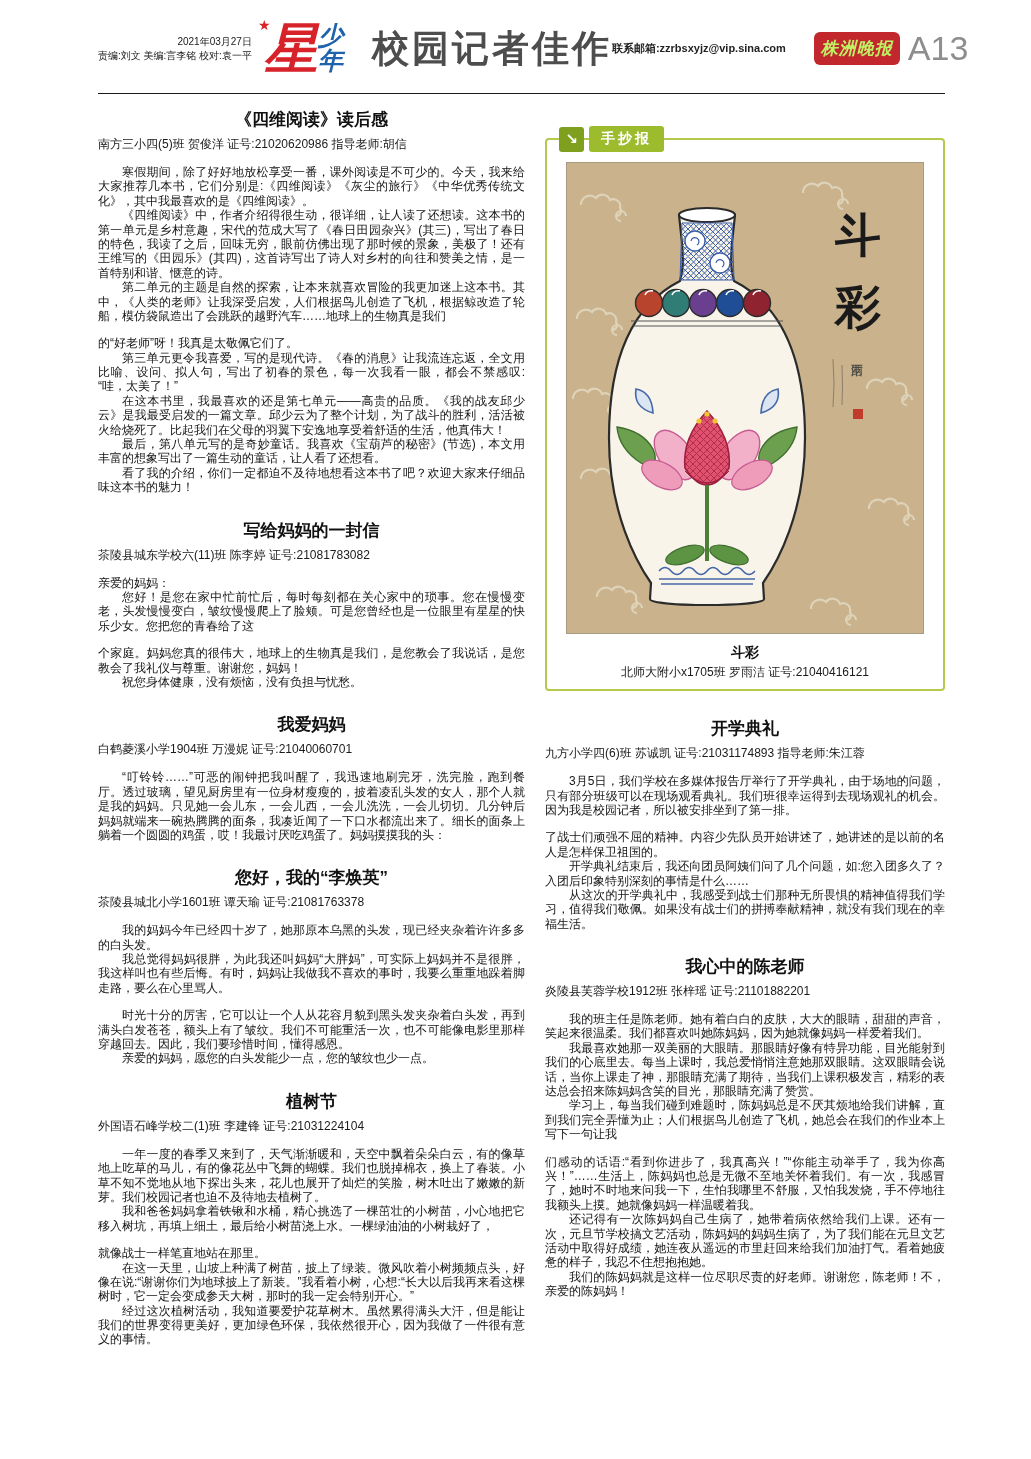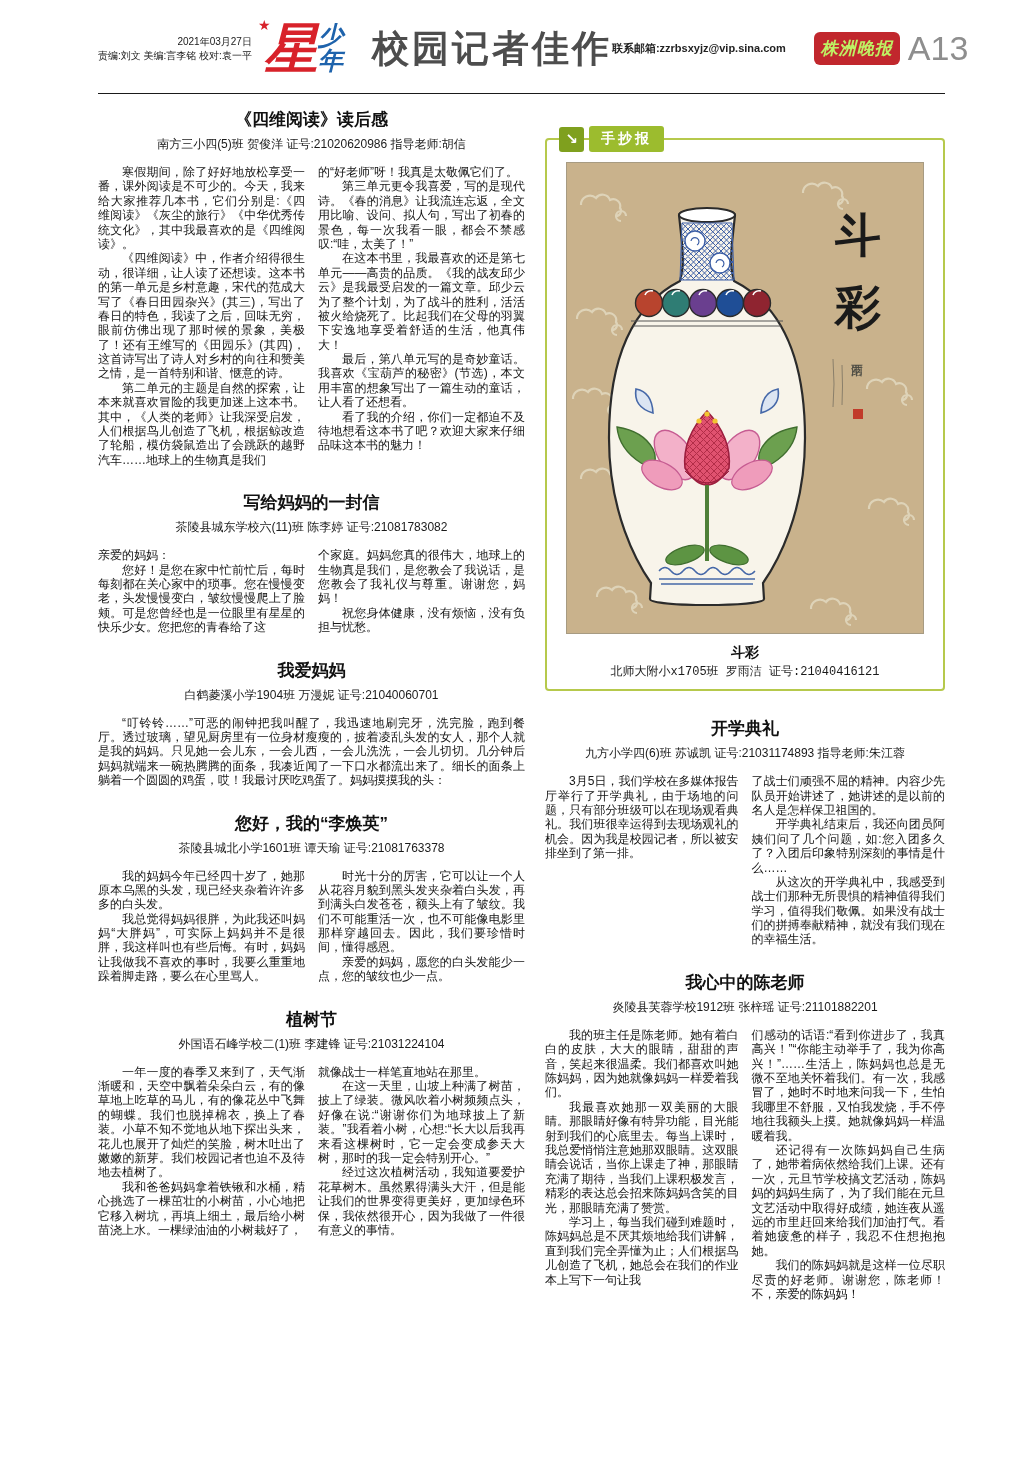--- a/index.html
+++ b/index.html
@@ -22,34 +22,34 @@
   .page-no { font-size:34px; color:#8e8e8e; margin-left:8px; }
 
   
   main { display:flex; gap:20px; margin-top:14px; }
   .col-left  { width:427px; flex:none; }
   .col-right { width:400px; flex:none; }
 
   
   article + article { margin-top:24px; }
   .a-title  { text-align:center; font-size:17px; font-weight:bold; color:#111; margin-bottom:5px; }
-  .a-byline { text-align:center; font-size:12px; color:#1a1a1a; margin-bottom:12px; }
-  .a-body   { display:flex; gap:13px; }
+  .a-byline { font-size:12px; color:#1a1a1a; margin-bottom:12px; }
+  .a-body   { display:flex; gap:13px;flex-direction:column; }
   .a-col    { flex:1; font-size:12px; line-height:1.2; color:#141414; text-align:justify; }
   .a-col p  { margin:0; }
   .a-col p.ind { text-indent:2em; }
 
   
   .scb { border:2.5px solid #b6c94c; border-radius:4px; padding:0 12px 6px; margin-top:30px; }
   .scb-head { display:flex; align-items:center; position:relative; top:-14px; margin-bottom:-8px; }
   .scb-arrow { width:25px; height:25px; background:#7fa01e; color:#fff; display:flex; align-items:center; justify-content:center; font-size:15px; font-weight:bold; border-radius:3px; flex:none; }
   .scb-label { background:#9cbc2e; color:#fff; font-weight:bold; font-size:14px; letter-spacing:3px; padding:4px 12px; border-radius:3px; margin-left:5px; white-space:nowrap; }
   .scb figure { width:358px; margin:4px auto 0; border:1px solid #a79b82; line-height:0; }
   .cap-title  { font-size:14px; font-weight:bold; text-align:center; margin-top:10px; color:#111; line-height:1.2; }
-  .cap-byline { font-size:12px; text-align:center; margin-top:4px; margin-bottom:4px; color:#1a1a1a; line-height:1.2;font-family:Liberation Mono, monospace; }
+  .cap-byline { font-size:12px; text-align:center; margin-top:4px; margin-bottom:4px; color:#1a1a1a; line-height:1.2; }
   #col-right-articles { margin-top:26px; }
 </style>
 </head>
 <body>
 
 <div class="page">
 
   <header>
     <div class="hdr-spacer"></div>
     <div class="hdr-left">

